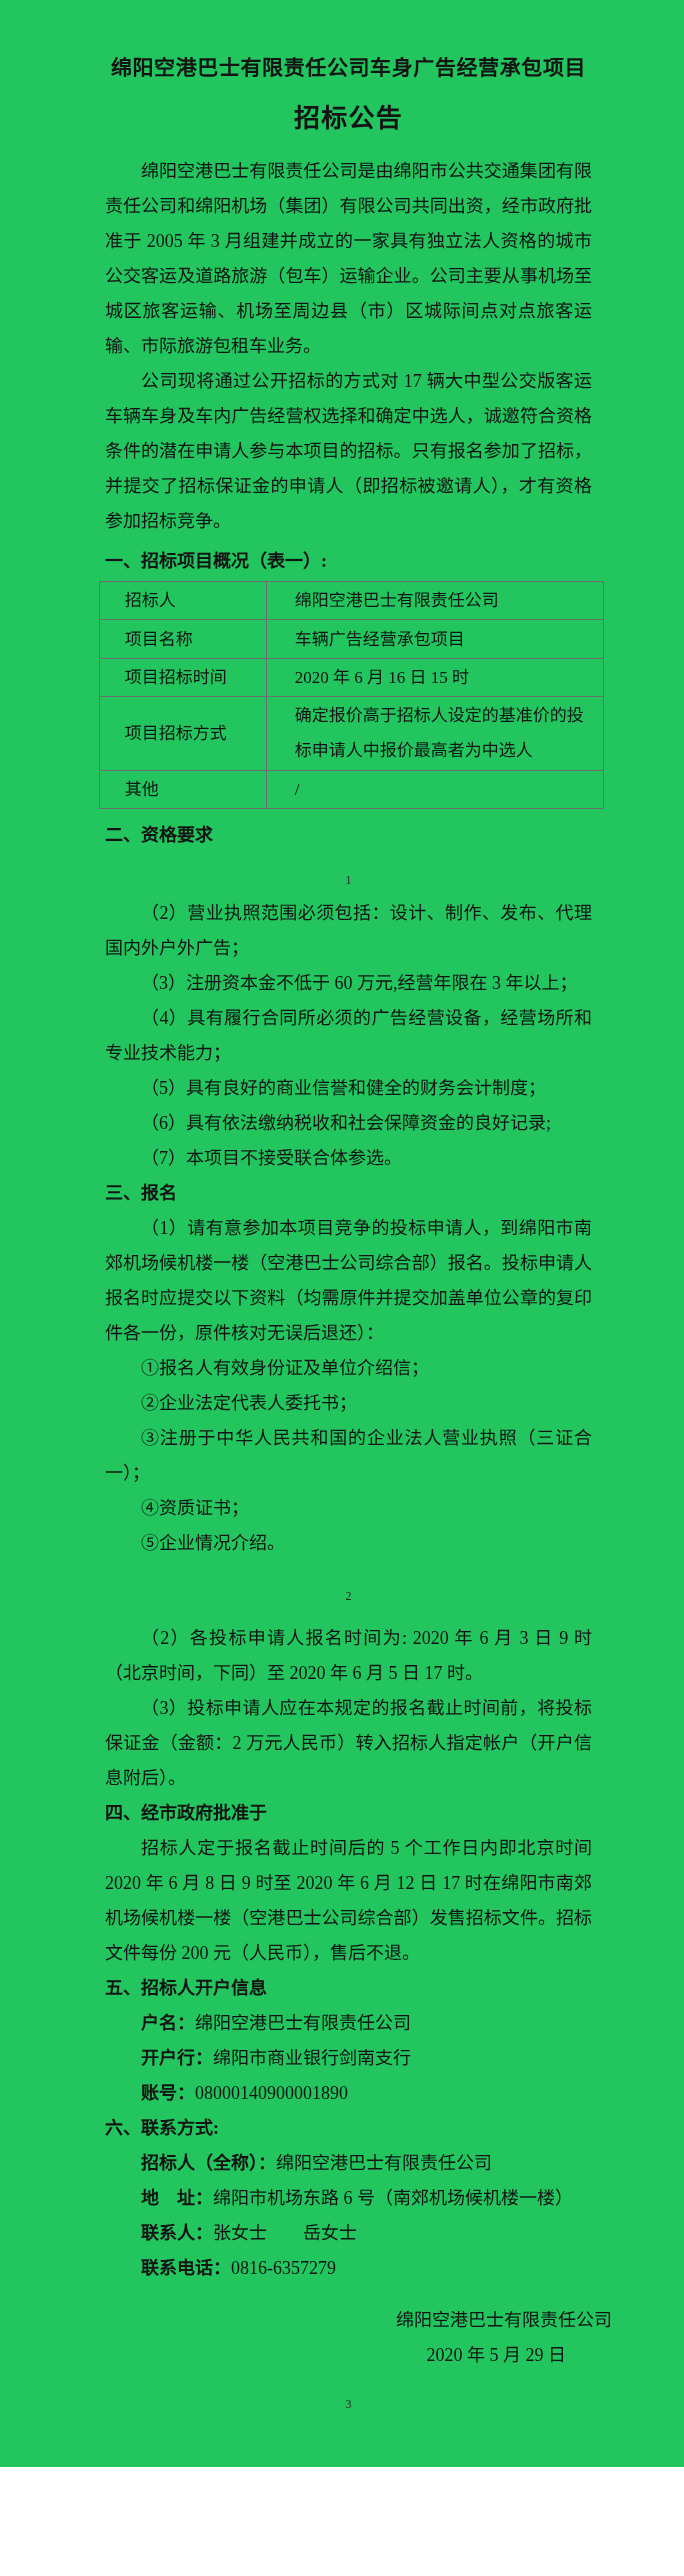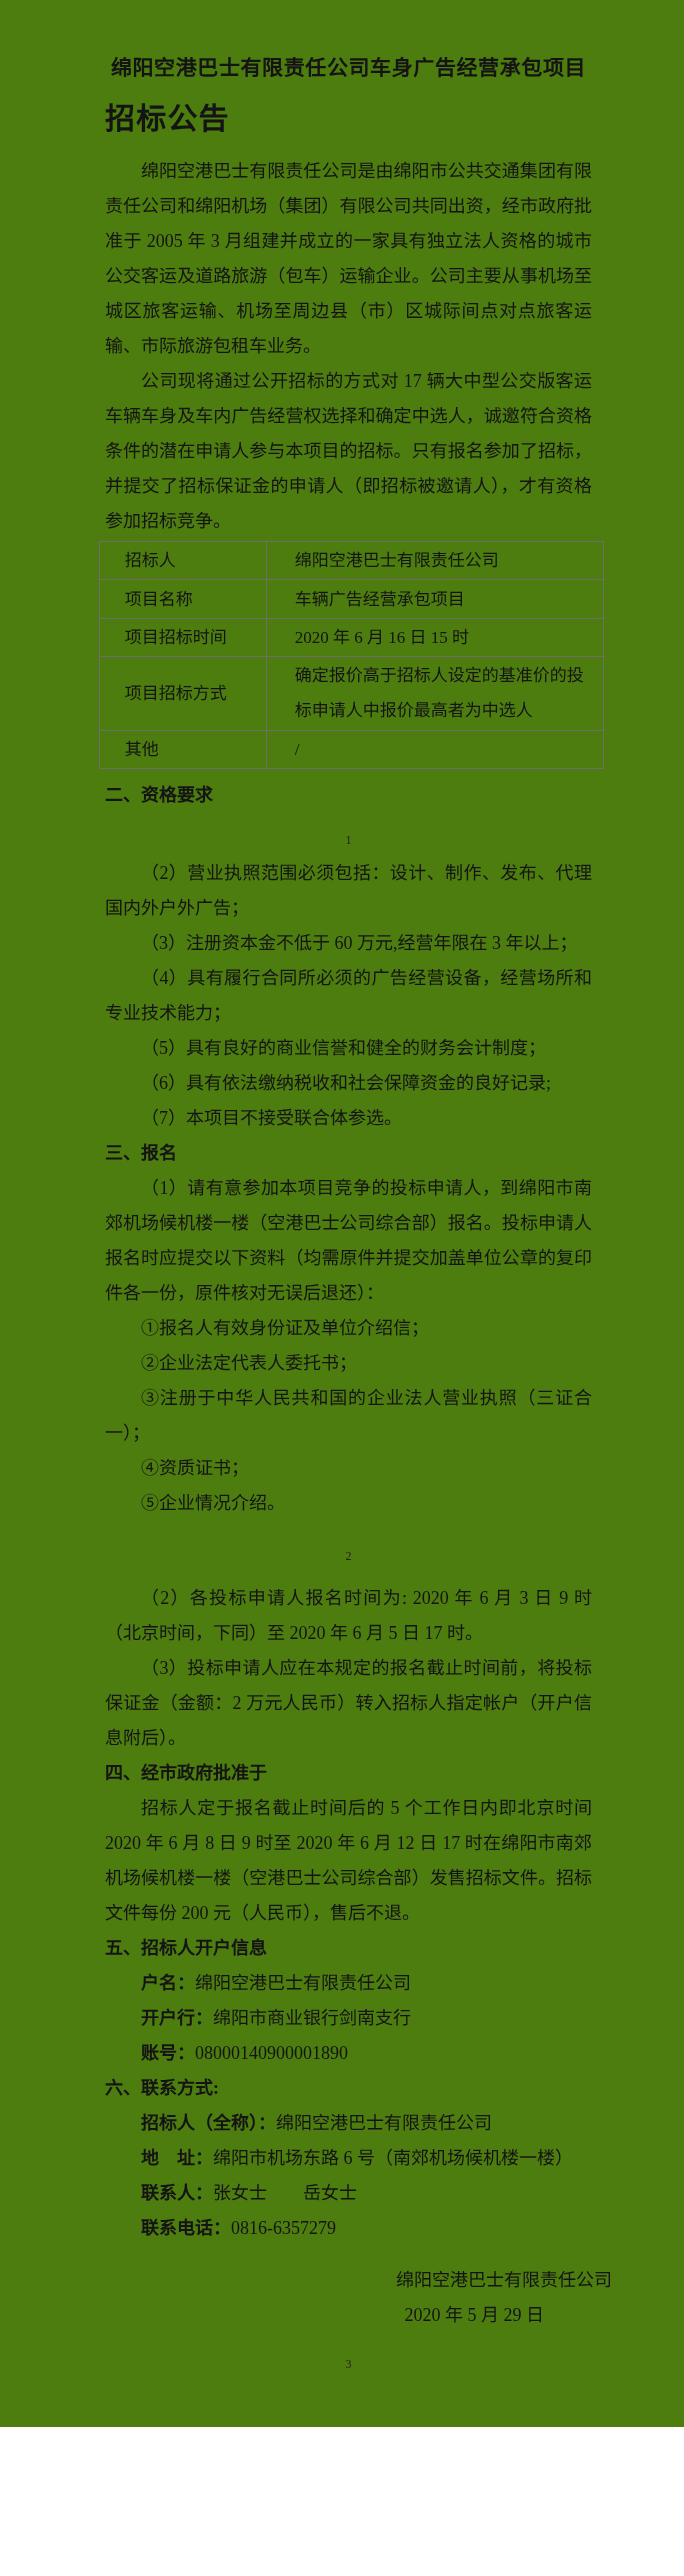--- a/index.html
+++ b/index.html
@@ -6,35 +6,36 @@
   body{
     width:685px;
     font-family:"Liberation Serif","DejaVu Serif",serif;
     color:#141414;
     -webkit-font-smoothing:antialiased;
   }
   .doc{
     width:685px;
     box-sizing:border-box;
     padding:55px 93px 55px 105px;
-    background:#4d7c0f;
+    background:#22c55e;
   }
   h1.title{
     margin:0;
     font-size:21px;
     line-height:27px;
     font-weight:bold;
     text-align:center;
     letter-spacing:0.6px;
   }
   h2.subtitle{
     margin:21px 0 0 0;
-    font-size:30px;
+    font-size:26px;
     line-height:31px;
     font-weight:bold;
+    text-align:center;
     letter-spacing:1.2px;
   }
   .body-text{margin-top:20px;}
   p.para{
     margin:0;
     font-size:18px;
     line-height:35px;
     text-align:justify;
     text-indent:2em;
   }
@@ -75,35 +76,36 @@
   .pn-2{margin-top:29px;margin-bottom:17.4px;}
   .pn-3{margin-top:25px;}
   .field .lbl{font-weight:bold;}
   .sig{
     margin:0;
     font-size:18px;
     line-height:35px;
     text-align:right;
   }
   .sig-company{margin-top:17.4px;margin-right:-20px;}
-  .sig-date{margin-right:48px;}
+  .sig-date{margin-right:26px;}
 </style>
 </head>
 <body>
 
 <div class="doc">
 
   <h1 class="title">绵阳空港巴士有限责任公司车身广告经营承包项目</h1>
   <h2 class="subtitle">招标公告</h2>
 
   <div class="body-text">
 
     <p class="para">绵阳空港巴士有限责任公司是由绵阳市公共交通集团有限责任公司和绵阳机场（集团）有限公司共同出资，经市政府批准于 2005 年 3 月组建并成立的一家具有独立法人资格的城市公交客运及道路旅游（包车）运输企业。公司主要从事机场至城区旅客运输、机场至周边县（市）区城际间点对点旅客运输、市际旅游包租车业务。</p>
     <p class="para">公司现将通过公开招标的方式对 17 辆大中型公交版客运车辆车身及车内广告经营权选择和确定中选人，诚邀符合资格条件的潜在申请人参与本项目的招标。只有报名参加了招标，并提交了招标保证金的申请人（即招标被邀请人），才有资格参加招标竞争。</p>
 
+    <p class="heading gap-top">一、招标项目概况（表一）:</p>
 
     <table class="overview">
       <colgroup>
           <col class="c1">
           <col class="c2">
         </colgroup>
       <tbody>
         <tr>
           <td>招标人</td>
           <td class="val">绵阳空港巴士有限责任公司</td>

